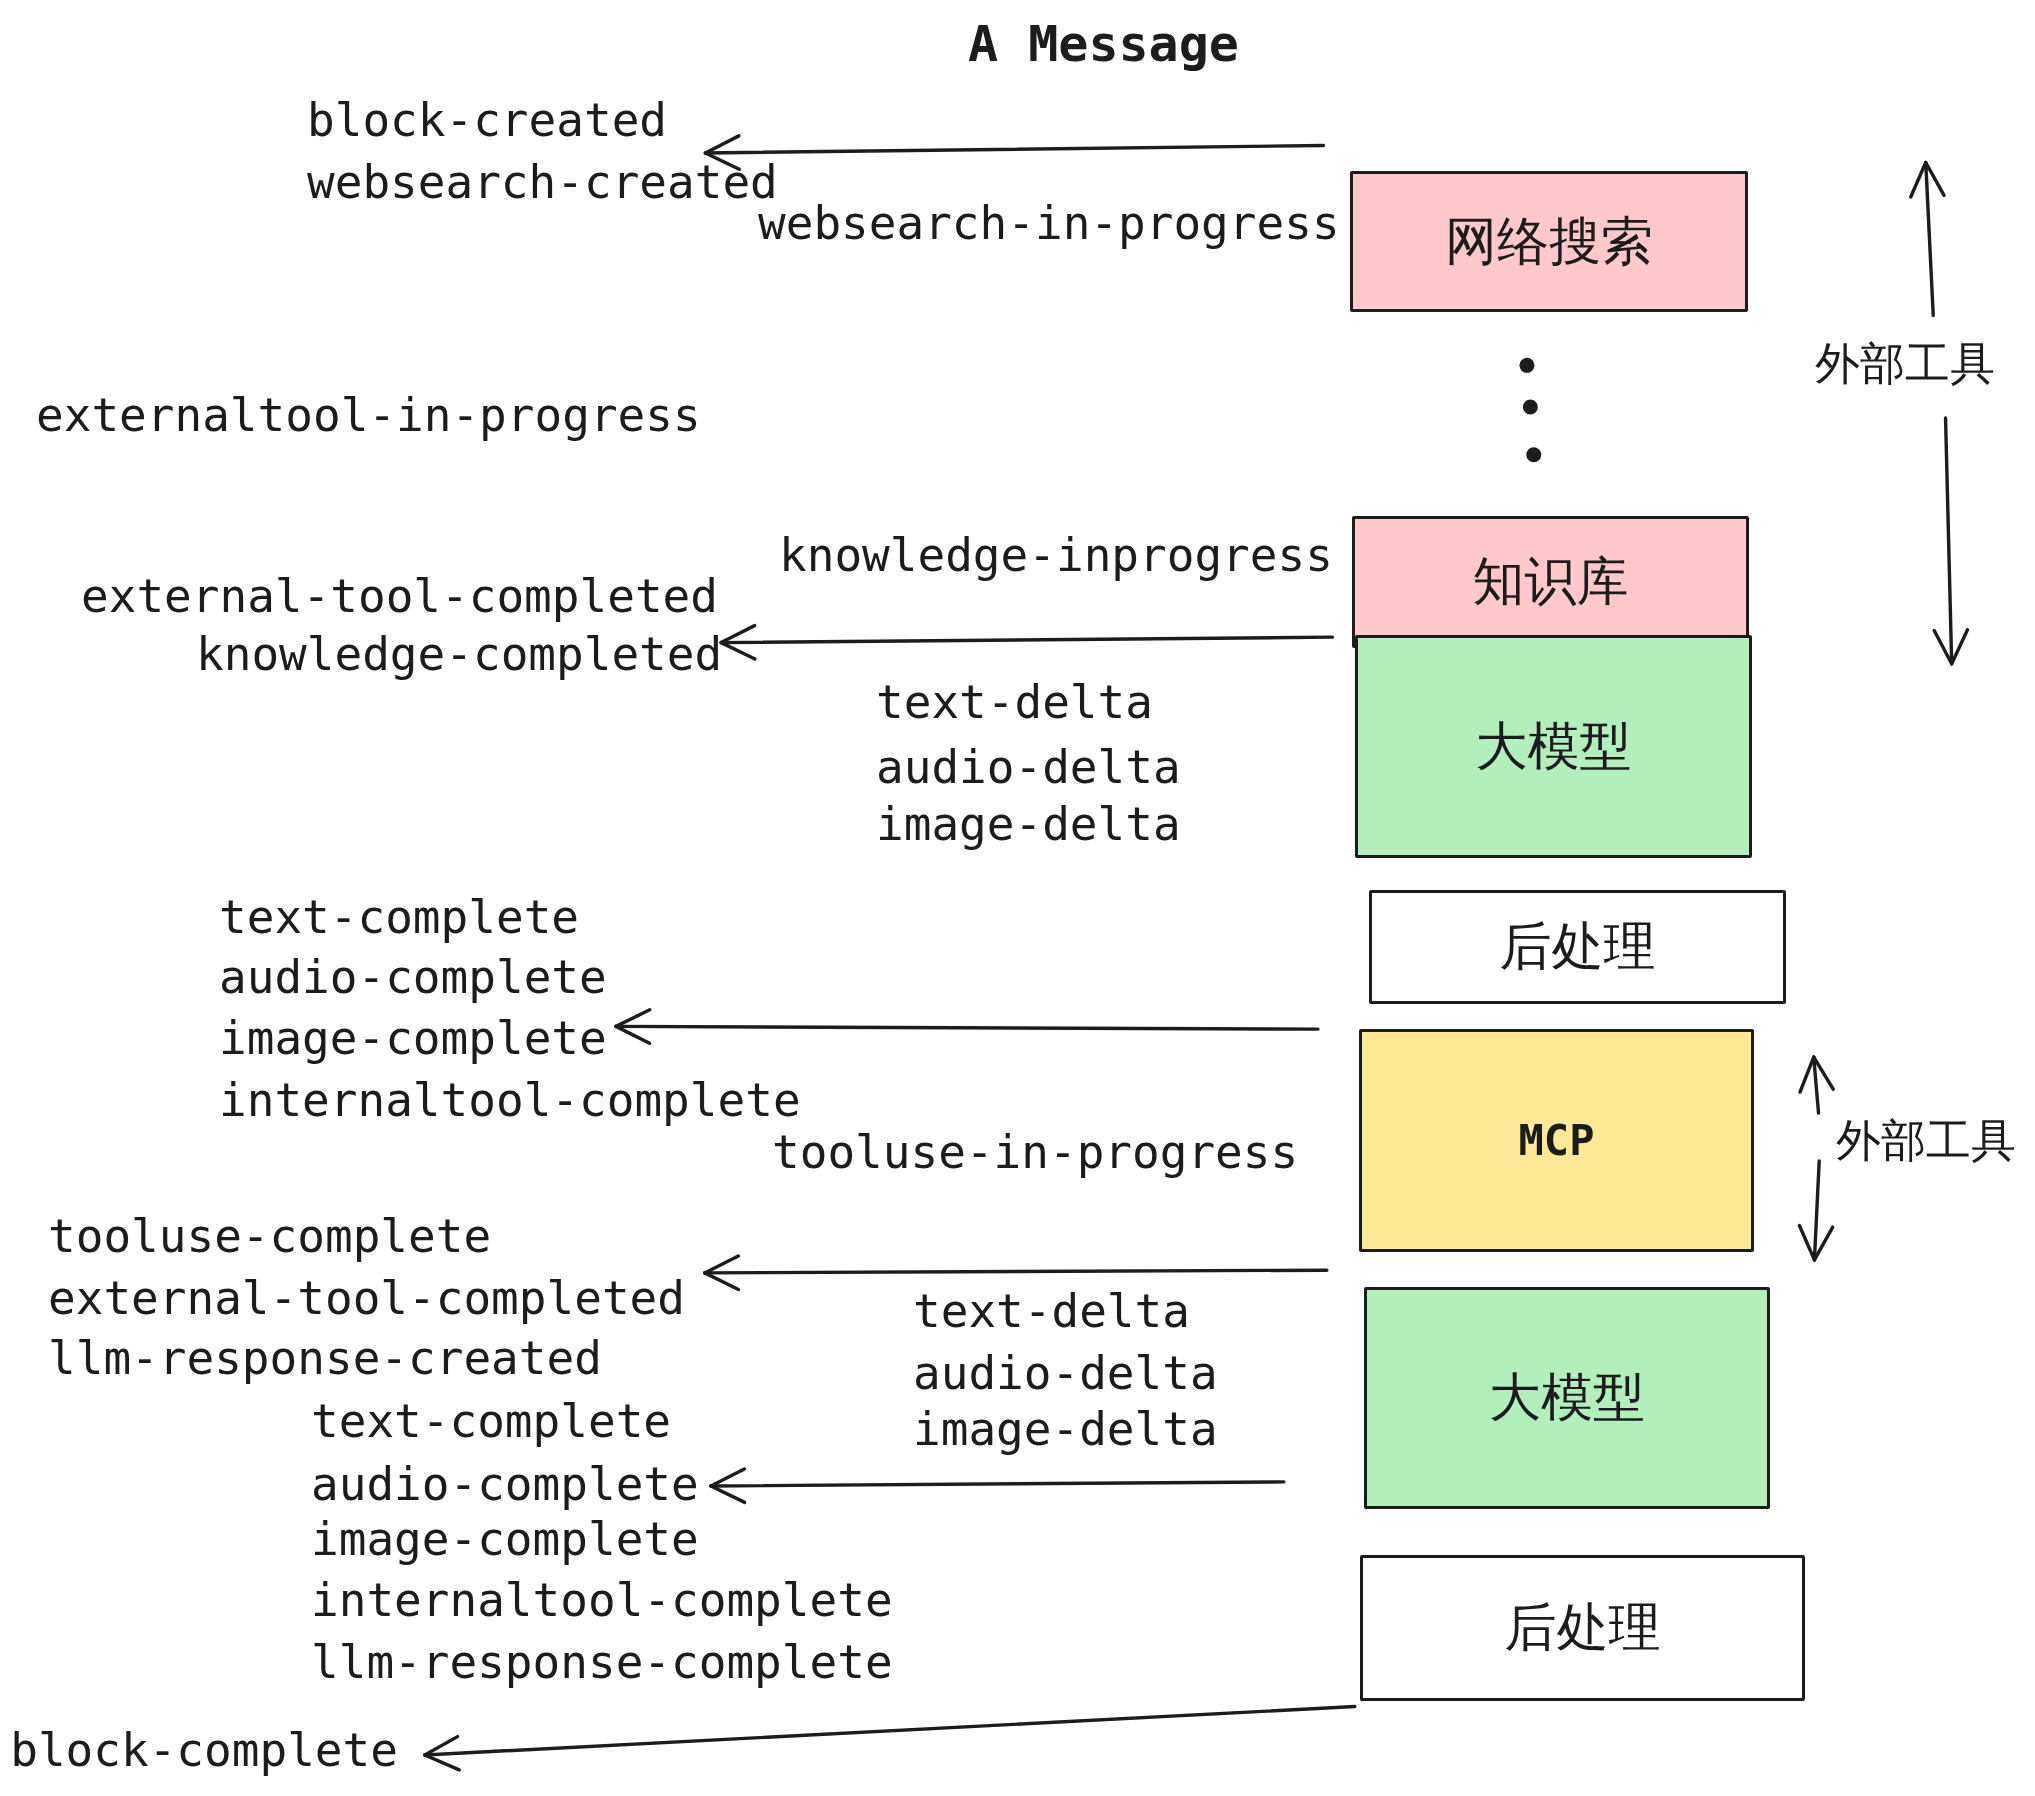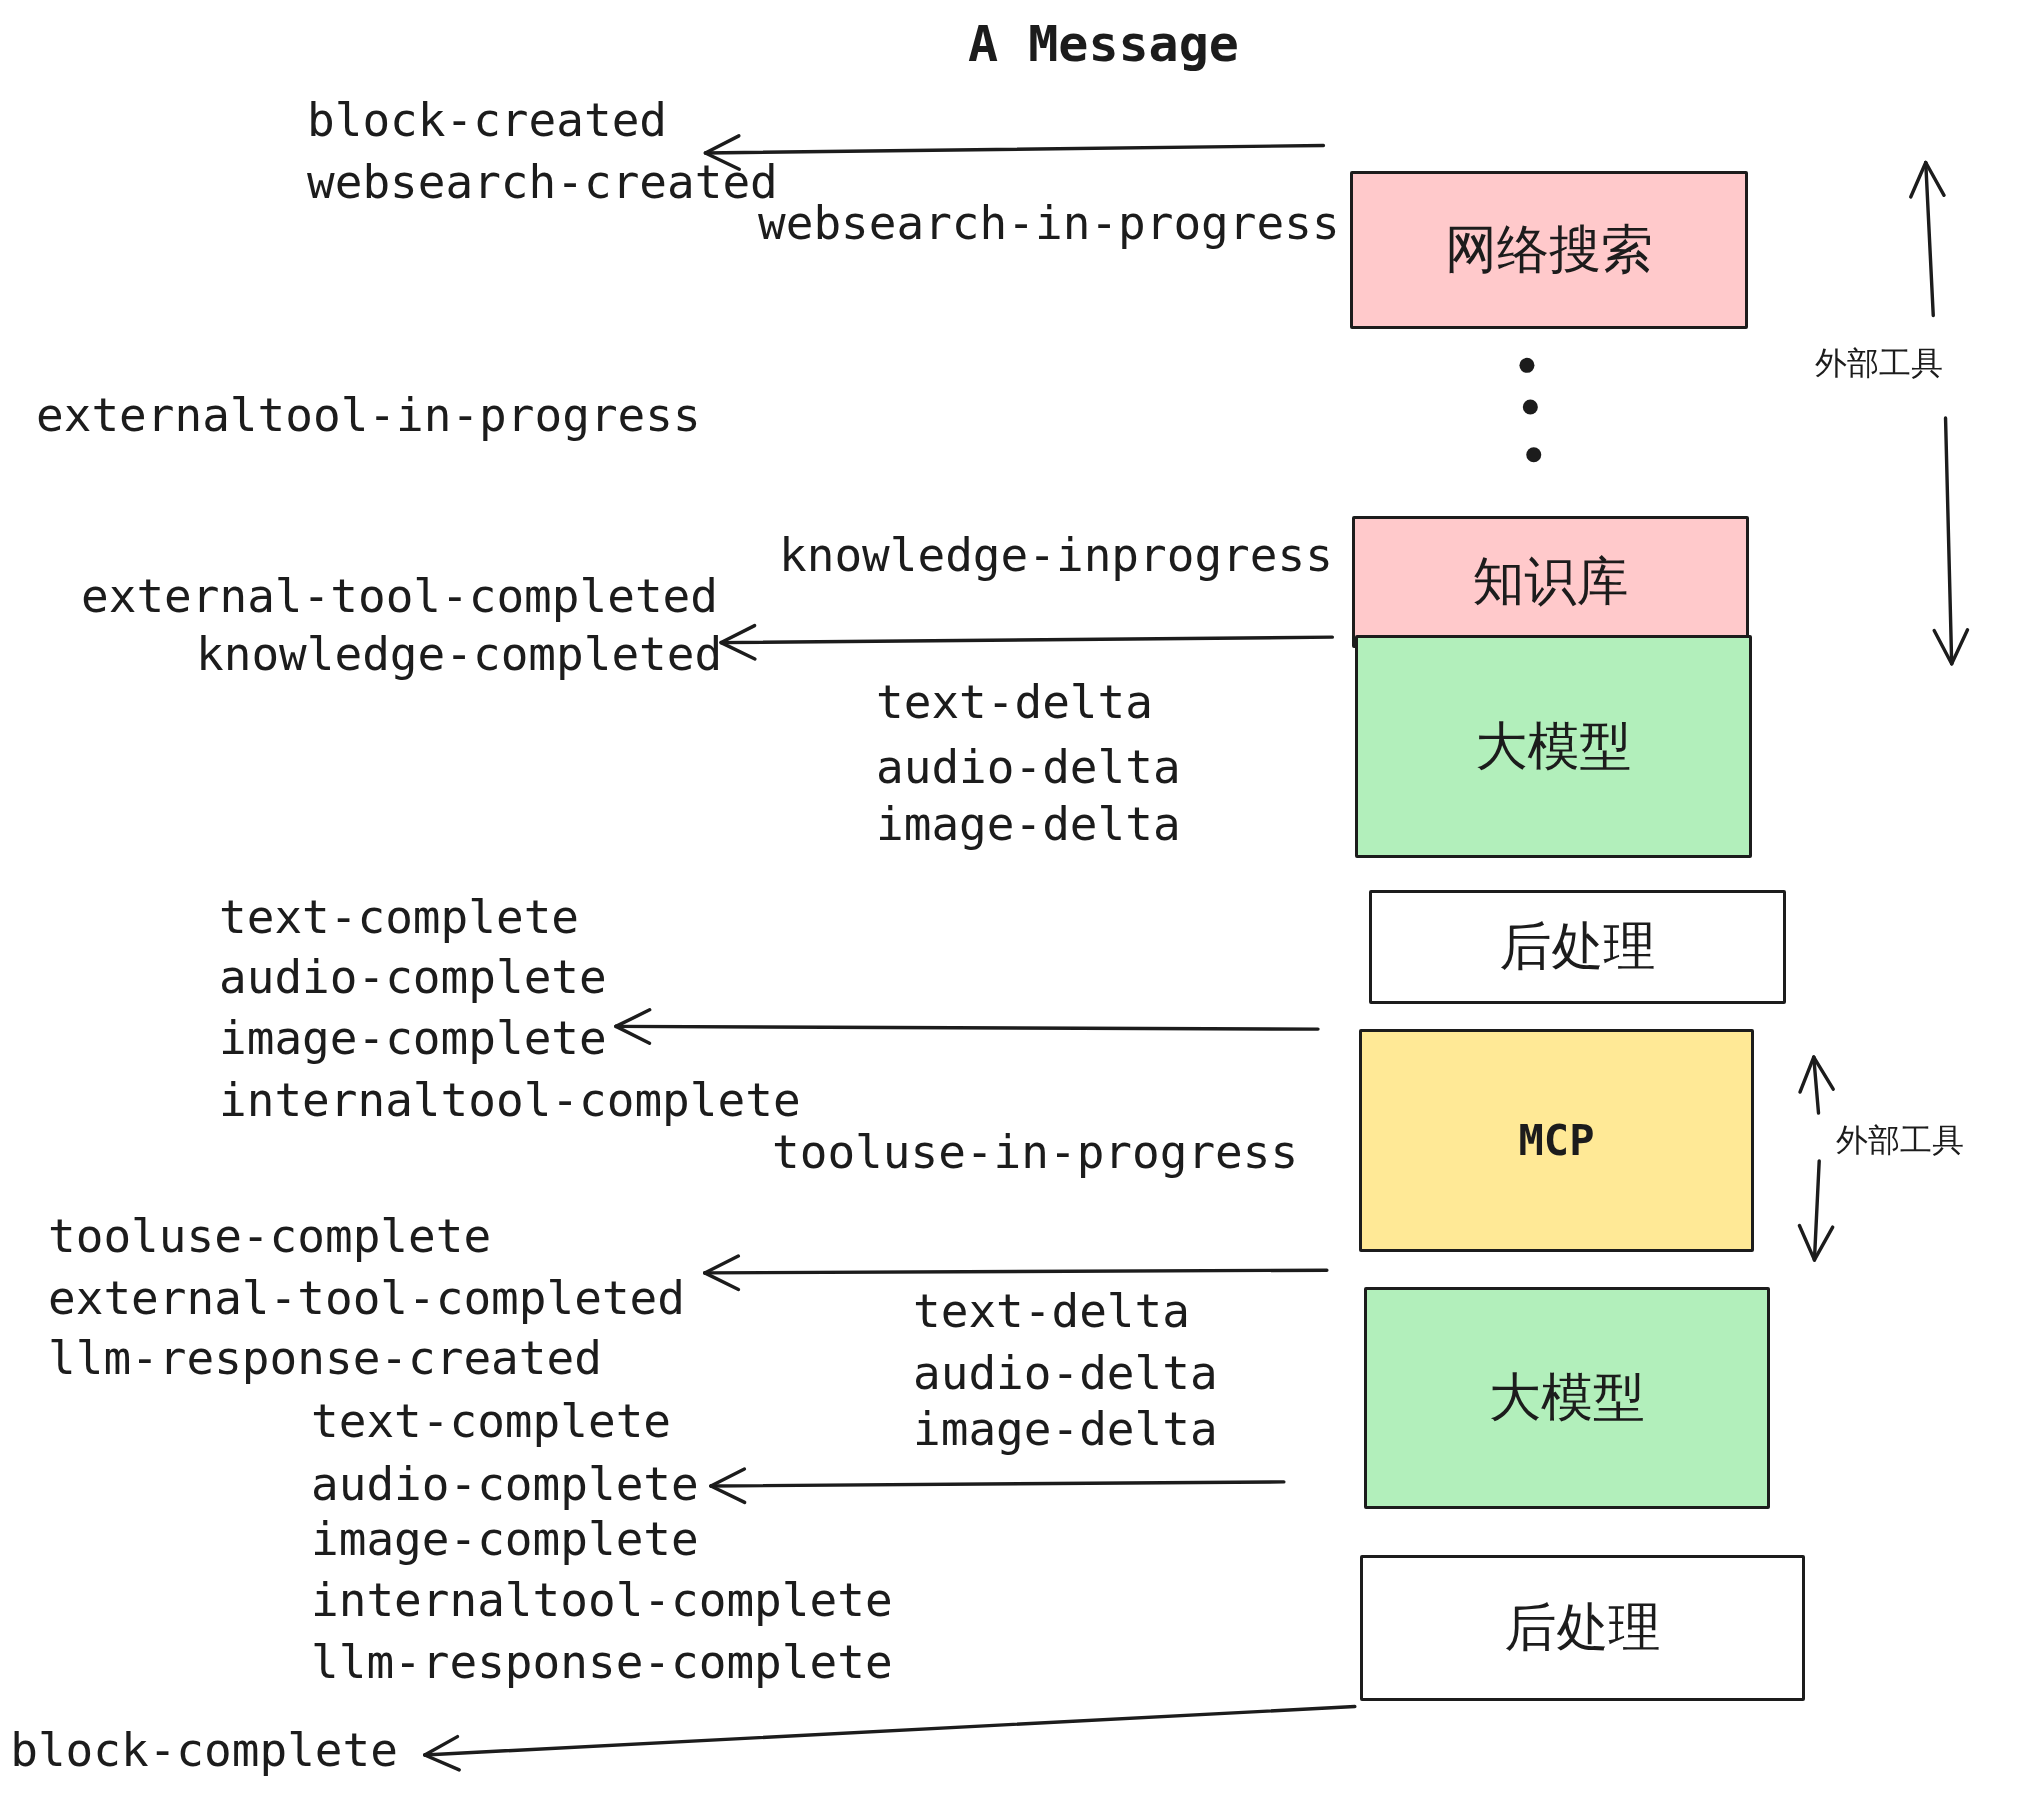--- a/index.html
+++ b/index.html
@@ -20,21 +20,21 @@
   }
   .evt{
     position:absolute;
     font-size:46px;
     white-space:nowrap;
     transform:translateY(-50%);
     font-family:"DejaVu Sans Mono", monospace;
   }
   .side-label{
     position:absolute;
-    font-size:32px;
+    font-size:45px;
     white-space:nowrap;
     transform:translateY(-50%);
     font-family:"DejaVu Sans", "Liberation Sans", sans-serif;
   }
   .box{
     position:absolute;
     box-sizing:border-box;
     border:3.4px solid #1c1c1c;
     border-radius:2px;
     display:flex;
@@ -111,21 +111,21 @@
       </g>
       <g>
         <line x1="2664" y1="1700" x2="2657" y2="1845" stroke="#1c1c1c" stroke-width="5" stroke-linecap="round"></line>
         <line x1="2657" y1="1845" x2="2683.7651490289936" y2="1796.951828365111" stroke="#1c1c1c" stroke-width="5" stroke-linecap="round"></line>
         <line x1="2657" y1="1845" x2="2634.9876635848273" y2="1794.5970532057374" stroke="#1c1c1c" stroke-width="5" stroke-linecap="round"></line>
       </g>
       <circle cx="2236" cy="535" r="11" fill="#1c1c1c"></circle>
       <circle cx="2241" cy="596" r="11" fill="#1c1c1c"></circle>
       <circle cx="2246" cy="666" r="11" fill="#1c1c1c"></circle>
     </svg>
-<div class="box" style="left: 1350px; top: 171px; width: 398px; height: 158px; background: rgb(255, 201, 203);">
+<div class="box" style="left: 1350px; top: 171px; width: 398px; height: 141px; background: rgb(255, 201, 203);">
       <span class="box-label">网络搜索</span>
     </div>
     <div class="box" style="left: 1352px; top: 516px; width: 397px; height: 132px; background: rgb(255, 201, 203);">
       <span class="box-label">知识库</span>
     </div>
     <div class="box" style="left: 1355px; top: 635px; width: 397px; height: 223px; background: rgb(178, 239, 187);">
       <span class="box-label">大模型</span>
     </div>
     <div class="box" style="left: 1369px; top: 890px; width: 417px; height: 114px; background: rgb(255, 255, 255);">
       <span class="box-label">后处理</span>

